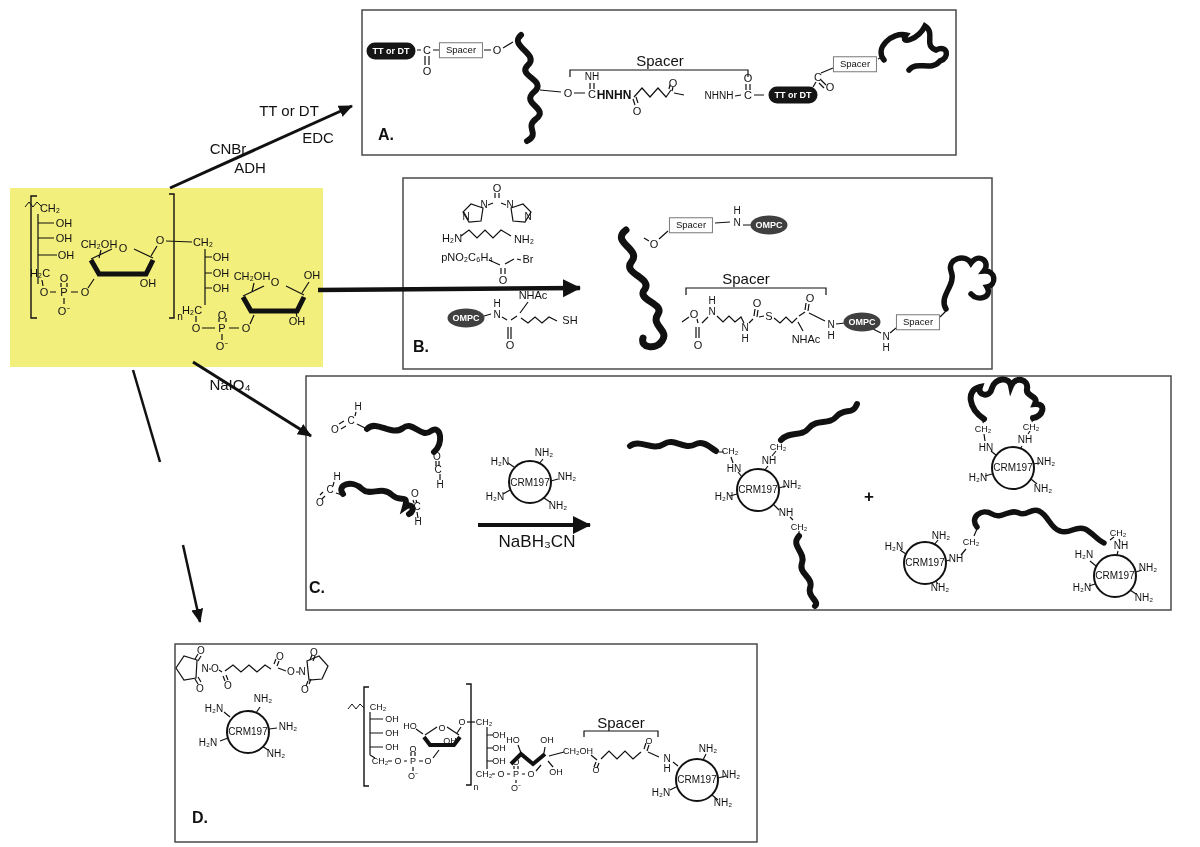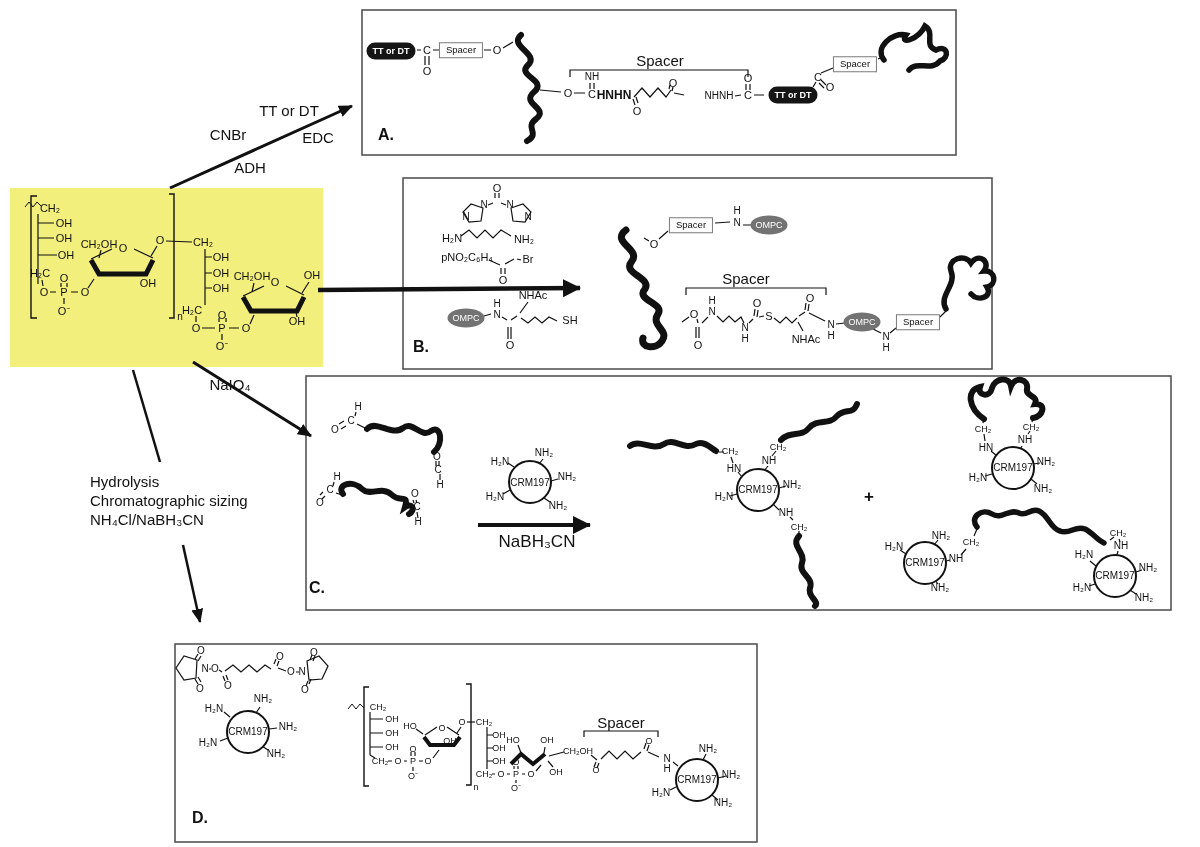--- a/index.html
+++ b/index.html
@@ -3,21 +3,21 @@
 <meta charset="utf-8">
 <style>
   html,body{margin:0;padding:0;background:#fff;}
   #stage{position:relative;width:1200px;height:847px;background:#fff;overflow:hidden;
          font-family:"Liberation Sans",sans-serif;color:#111;}
   #stage svg{position:absolute;left:0;top:0;}
   #labels{position:absolute;left:0;top:0;width:1200px;height:847px;}
   .lbl{position:absolute;transform:translate(-50%,-50%);font-family:"Liberation Sans",sans-serif;
        font-size:11px;color:#111;white-space:nowrap;line-height:1;}
   .lbl.p{background:#151515;color:#fff;border-radius:9px;padding:4px 6px;font-size:9px;font-weight:700;}
-  .lbl.o{background:#737373;color:#fff;border-radius:50%;padding:5px 5px;font-size:9px;font-weight:400;}
+  .lbl.o{background:#404040;color:#fff;border-radius:50%;padding:5px 5px;font-size:9px;font-weight:700;}
   .lbl.bx{background:#fff;border:1px solid #7a7a7a;padding:2px 6px;font-size:9.5px;}
   .lbl.pl{font-size:16px;font-weight:700;}
   .lbl.cond{font-size:15px;}
   .lbl.big{font-size:17px;}
   #hydro{position:absolute;left:90px;top:472px;font-size:15px;line-height:19px;text-align:left;}
 </style>
 </head>
 <body>
 
 <div id="stage" style="--hl: #f3ef7d;">
@@ -331,31 +331,26 @@
       <div class="lbl" style="left: 667px; top: 759px; font-size: 10px;">N</div>
       <div class="lbl" style="left: 667px; top: 769px; font-size: 10px;">H</div>
       <div class="lbl" style="left: 697px; top: 780px; font-size: 10px;">CRM197</div>
       <div class="lbl" style="left: 708px; top: 749px; font-size: 10px;">NH₂</div>
       <div class="lbl" style="left: 731px; top: 775px; font-size: 10px;">NH₂</div>
       <div class="lbl" style="left: 661px; top: 793px; font-size: 10px;">H₂N</div>
       <div class="lbl" style="left: 723px; top: 803px; font-size: 10px;">NH₂</div>
     </div>
 
 <div class="lbl cond" style="left:289px;top:110px">TT or DT</div>
-<div class="lbl cond" style="left:228px;top:134px">CNBr</div>
+<div class="lbl cond" style="left:228px;top:148px">CNBr</div>
 <div class="lbl cond" style="left:318px;top:137px">EDC</div>
 <div class="lbl cond" style="left:250px;top:167px">ADH</div>
 <div class="lbl cond" style="left:230px;top:384px">NaIO₄</div>
 <div class="lbl big" style="left:537px;top:541px">NaBH₃CN</div>
 <div class="lbl big" style="left:869px;top:496px;font-weight:700">+</div>
 
-<div id="hydro">
-  <div>Hydrolysis</div>
-  <div>Chromatographic sizing</div>
-  <div>NH₄Cl/NaBH₃CN</div>
-</div>
 
 <div class="lbl pl" style="left:386px;top:135px">A.</div>
 <div class="lbl pl" style="left:421px;top:347px">B.</div>
 <div class="lbl pl" style="left:317px;top:588px">C.</div>
 <div class="lbl pl" style="left:200px;top:818px">D.</div>
 
 </div>
 
 </body></html>

